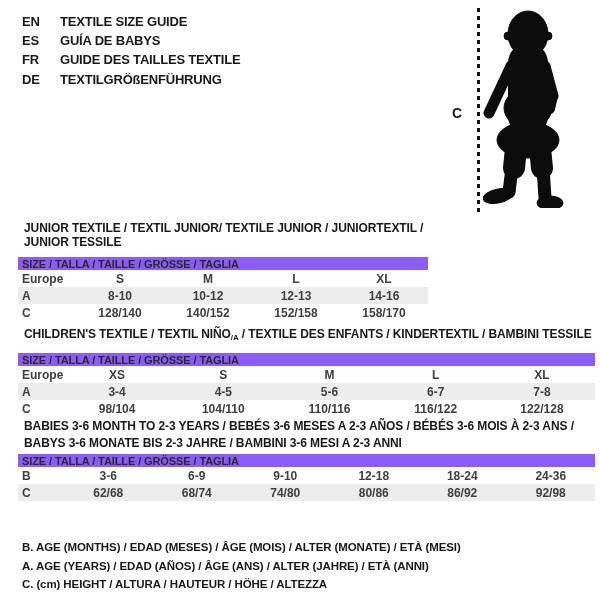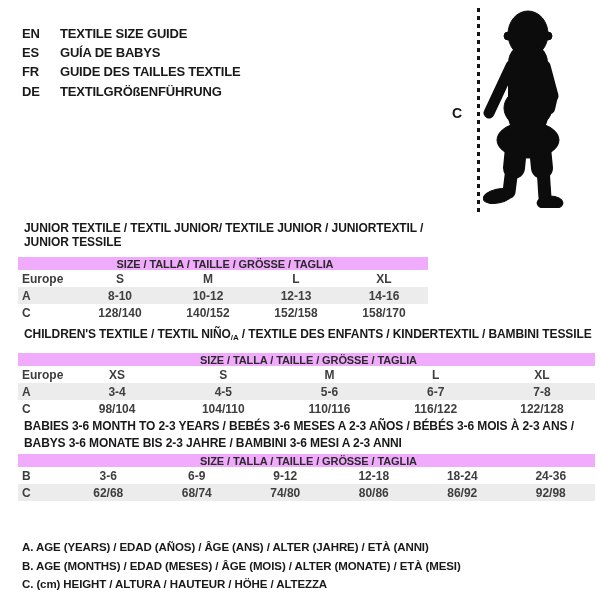--- a/index.html
+++ b/index.html
@@ -1,43 +1,43 @@
 <!DOCTYPE html>
 <html><head>
 <meta charset="utf-8">
 <style>
   html,body{margin:0;padding:0;}
   body{
     width:600px;height:600px;position:relative;background:#ffffff;
     font-family:"Liberation Sans", sans-serif;overflow:hidden;
   }
   
-  .lang-block{position:absolute;left:22px;top:24px;}
+  .lang-block{position:absolute;left:22px;top:12px;}
   .lang-row{display:flex;height:19.2px;align-items:center;font-weight:bold;
     font-size:13px;color:#191919;letter-spacing:-0.2px;}
   .lang-code{width:38px;}
   
   .height-line{position:absolute;left:477px;top:8px;width:3px;height:204px;
     background:repeating-linear-gradient(to bottom,#151515 0 4.5px,transparent 4.5px 8px);}
   .height-label{position:absolute;left:452px;top:105px;font-size:14px;
     font-weight:bold;color:#151515;}
   .baby-svg{position:absolute;left:483px;top:8px;width:84px;height:200px;}
   
   .size-table{position:absolute;left:18px;}
   #table-junior{top:221px;width:410px;}
   #table-children{top:327px;width:577px;}
   #table-babies{top:418px;width:577px;}
   .table-title{font-size:12px;font-weight:bold;color:#191919;line-height:14px;
     letter-spacing:-0.1px;margin:0 0 8px 6px;}
   #table-babies .table-title{line-height:17px;margin-bottom:2px;}
   .title-line{display:block;}
   .sub{font-size:8px;vertical-align:-2px;}
-  .size-bar{height:13px;background:#f0abfc;display:flex;align-items:center;
+  .size-bar{height:13px;background:#8b5cf6;display:flex;align-items:center;
     padding-left:4px;font-size:11px;font-weight:bold;color:#2a2a2a;
-    letter-spacing:-0.1px;box-sizing:border-box;justify-content:center;}
+    letter-spacing:-0.1px;box-sizing:border-box;}
   .trow{display:flex;height:17px;align-items:center;font-size:12px;color:#3e3e3e;}
   .trow.shaded{background:#ececec;}
   .cell{flex:1;text-align:center;white-space:nowrap;font-weight:bold;}
   .cell.first{flex:0 0 58px;text-align:left;padding-left:4px;box-sizing:border-box;}
   .wide .cell.first{flex-basis:46px;}
   
   .footnotes{position:absolute;left:22px;top:538px;}
   .footnote{font-size:11.5px;font-weight:bold;color:#191919;line-height:18.5px;
     letter-spacing:-0.1px;}
 </style>
@@ -158,34 +158,34 @@
     <span class="title-line">BABYS 3-6 MONATE BIS 2-3 JAHRE / BAMBINI 3-6 MESI A 2-3 ANNI</span>
   </h2>
   <div class="size-bar">
     <span>SIZE / TALLA / TAILLE / GRÖSSE / TAGLIA</span>
   </div>
   <div class="tbody">
       <div class="trow">
         <div class="cell first">B</div>
         <div class="cell">3-6</div>
         <div class="cell">6-9</div>
-        <div class="cell">9-12</div>
+        <div class="cell">9-10</div>
         <div class="cell">12-18</div>
         <div class="cell">18-24</div>
         <div class="cell">24-36</div>
       </div>
       <div class="trow shaded">
         <div class="cell first">C</div>
         <div class="cell">62/68</div>
         <div class="cell">68/74</div>
         <div class="cell">74/80</div>
         <div class="cell">80/86</div>
         <div class="cell">86/92</div>
         <div class="cell">92/98</div>
       </div>
     </div>
 </section>
 
 <div class="footnotes">
+  <div class="footnote">B. AGE (MONTHS) / EDAD (MESES) / ÂGE (MOIS) / ALTER (MONATE) / ETÀ (MESI)</div>
   <div class="footnote">A. AGE (YEARS) / EDAD (AÑOS) / ÂGE (ANS) / ALTER (JAHRE) / ETÀ (ANNI)</div>
-  <div class="footnote">B. AGE (MONTHS) / EDAD (MESES) / ÂGE (MOIS) / ALTER (MONATE) / ETÀ (MESI)</div>
   <div class="footnote">C. (cm) HEIGHT / ALTURA / HAUTEUR / HÖHE / ALTEZZA</div>
 </div>
 
 </body></html>

